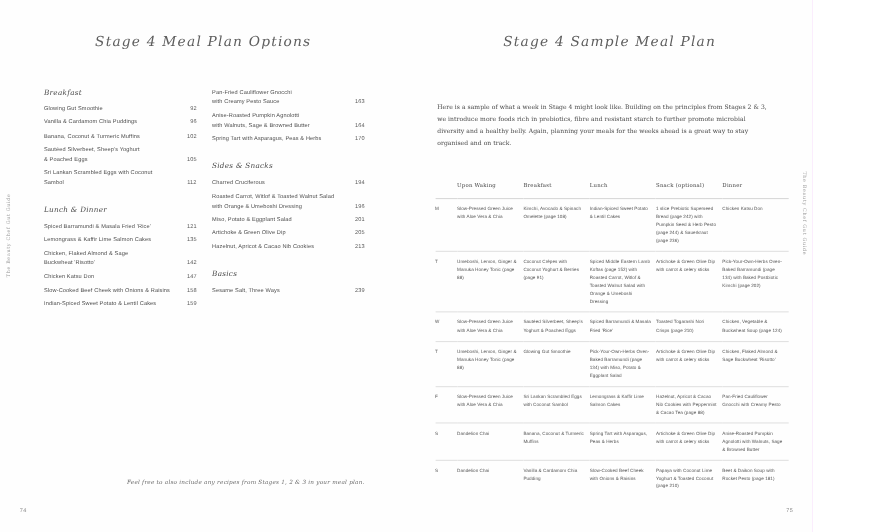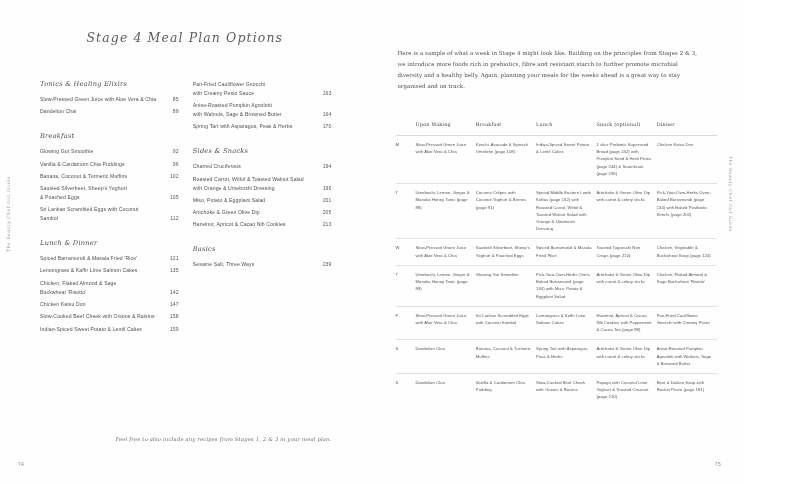--- a/index.html
+++ b/index.html
@@ -181,31 +181,20 @@
 
 <div class="spread">
 
   <div class="page page-left">
 
     <h1 class="page-title">Stage 4 Meal Plan Options</h1>
 
     <div class="toc-columns">
       <div class="toc-col" id="toc-col-one">
           <div class="toc-section">
-            <div class="toc-section-title">Tonics &amp; Healing Elixirs</div>
-            <div class="toc-entry">
-              <span class="toc-entry-label">Slow-Pressed Green Juice with Aloe Vera &amp; Chia</span>
-              <span class="toc-entry-page">85</span>
-            </div>
-            <div class="toc-entry">
-              <span class="toc-entry-label">Dandelion Chai</span>
-              <span class="toc-entry-page">89</span>
-            </div>
-          </div>
-          <div class="toc-section">
             <div class="toc-section-title">Breakfast</div>
             <div class="toc-entry">
               <span class="toc-entry-label">Glowing Gut Smoothie</span>
               <span class="toc-entry-page">92</span>
             </div>
             <div class="toc-entry">
               <span class="toc-entry-label">Vanilla &amp; Cardamom Chia Puddings</span>
               <span class="toc-entry-page">96</span>
             </div>
             <div class="toc-entry">
@@ -299,20 +288,21 @@
 
     <div class="left-note">Feel free to also include any recipes from Stages 1, 2 &amp; 3 in your meal plan.</div>
 
     <div class="folio folio-left">74</div>
 
     <div class="spine spine-left">The Beauty Chef Gut Guide</div>
   </div>
 
   <div class="page page-right">
 
+    <h1 class="page-title">Stage 4 Sample Meal Plan</h1>
 
     <p class="intro">Here is a sample of what a week in Stage 4 might look like. Building on the principles from Stages 2 &amp; 3, we introduce more foods rich in prebiotics, fibre and resistant starch to further promote microbial diversity and a healthy belly. Again, planning your meals for the weeks ahead is a great way to stay organised and on track.</p>
 
     <table class="plan-table">
       <thead>
         <tr id="plan-head-row">
             <th class="col-day"></th>
             <th class="col-meal">Upon Waking</th>
             <th class="col-meal">Breakfast</th>
             <th class="col-meal">Lunch</th>

